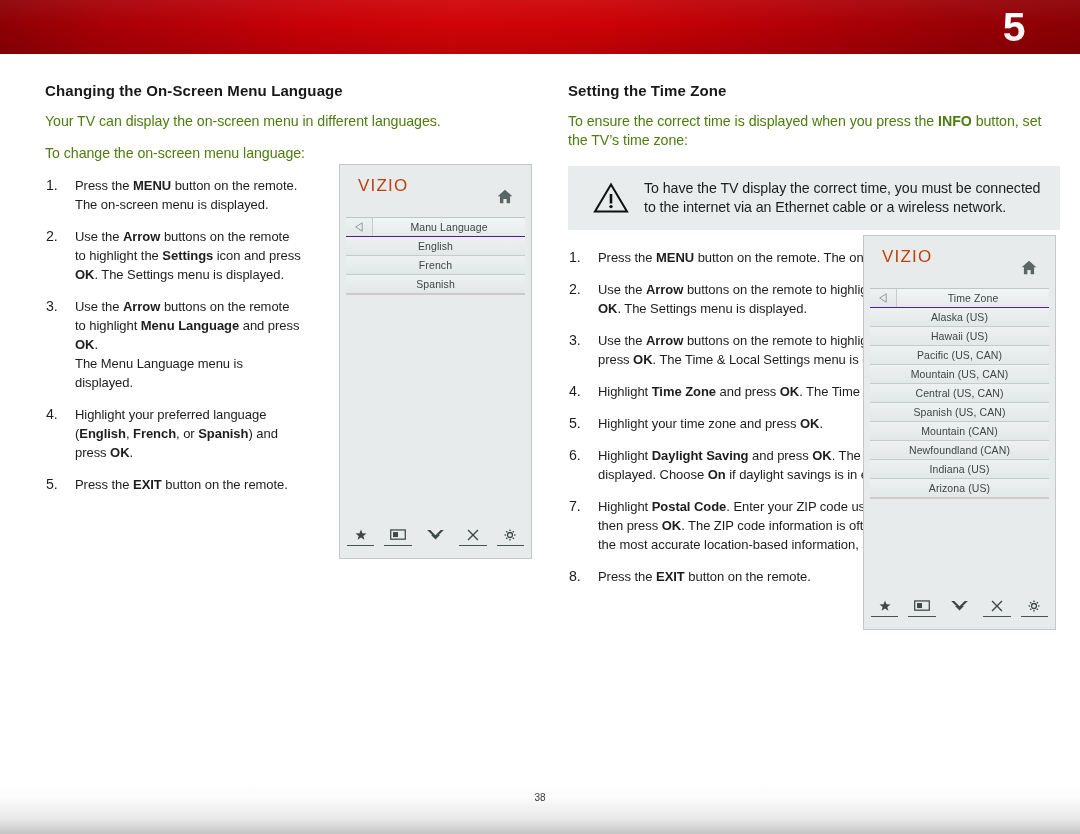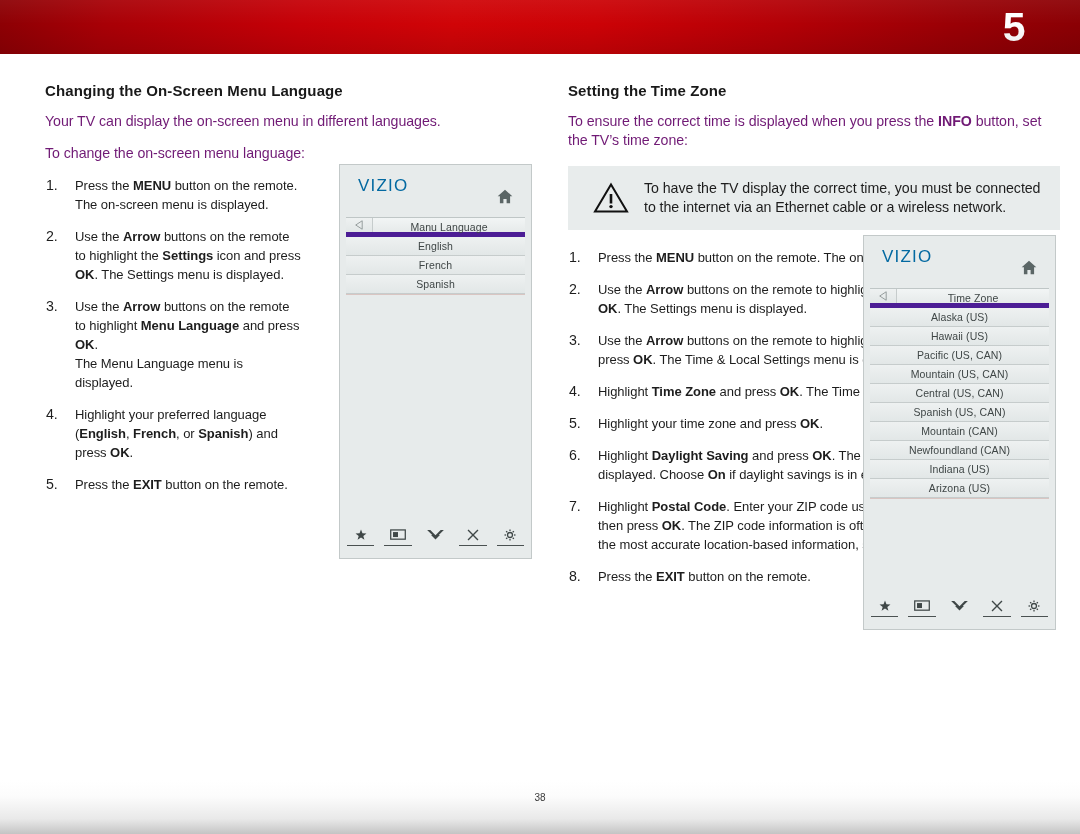--- a/index.html
+++ b/index.html
@@ -80,21 +80,21 @@
     font-size: 15px;
     font-weight: bold;
     color: #191919;
     letter-spacing: 0.1px;
     margin-bottom: 12px;
     line-height: 18px;
   }
 
   p.body-text {
     font-size: 14.2px;
-    color: #701a75;
+    color: #4d7c0f;
     line-height: 19px;
     margin-bottom: 13px;
     letter-spacing: -0.05px;
   }
 
   ol.steps {
     list-style: none;
     counter-reset: stepnum;
     margin-top: 2px;
   }
@@ -162,21 +162,21 @@
     height: 46px;
     position: relative;
     flex: 0 0 auto;
   }
   .tv-logo {
     position: absolute;
     left: 12px;
     top: 5px;
     font-size: 17px;
     letter-spacing: 1.2px;
-    color: #0369a1;
+    color: #c2410c;
     font-family: "Liberation Sans", sans-serif;
     font-weight: 500;
   }
   .tv-home-icon {
     position: absolute;
     right: 12px;
     top: 18px;
     width: 16px;
     height: 15px;
   }
@@ -188,21 +188,21 @@
   .tv-row {
     height: 19px;
     line-height: 19px;
     display: flex;
     align-items: stretch;
     border-bottom: 1px solid #c6cccc;
     background: linear-gradient(to bottom, #eef1f1 0%, #e2e7e7 100%);
   }
   .tv-row.header-row {
     background: transparent;
-    border-bottom: 5px solid #4c1d95;
+    border-bottom: 1px solid #4c1d95;
   }
   .tv-back-cell {
     width: 27px;
     border-right: 1px solid #c6cccc;
     background: linear-gradient(to bottom, #eef1f1 0%, #e2e7e7 100%);
     display: flex;
     align-items: center;
     justify-content: center;
   }
   .tv-title-cell {

